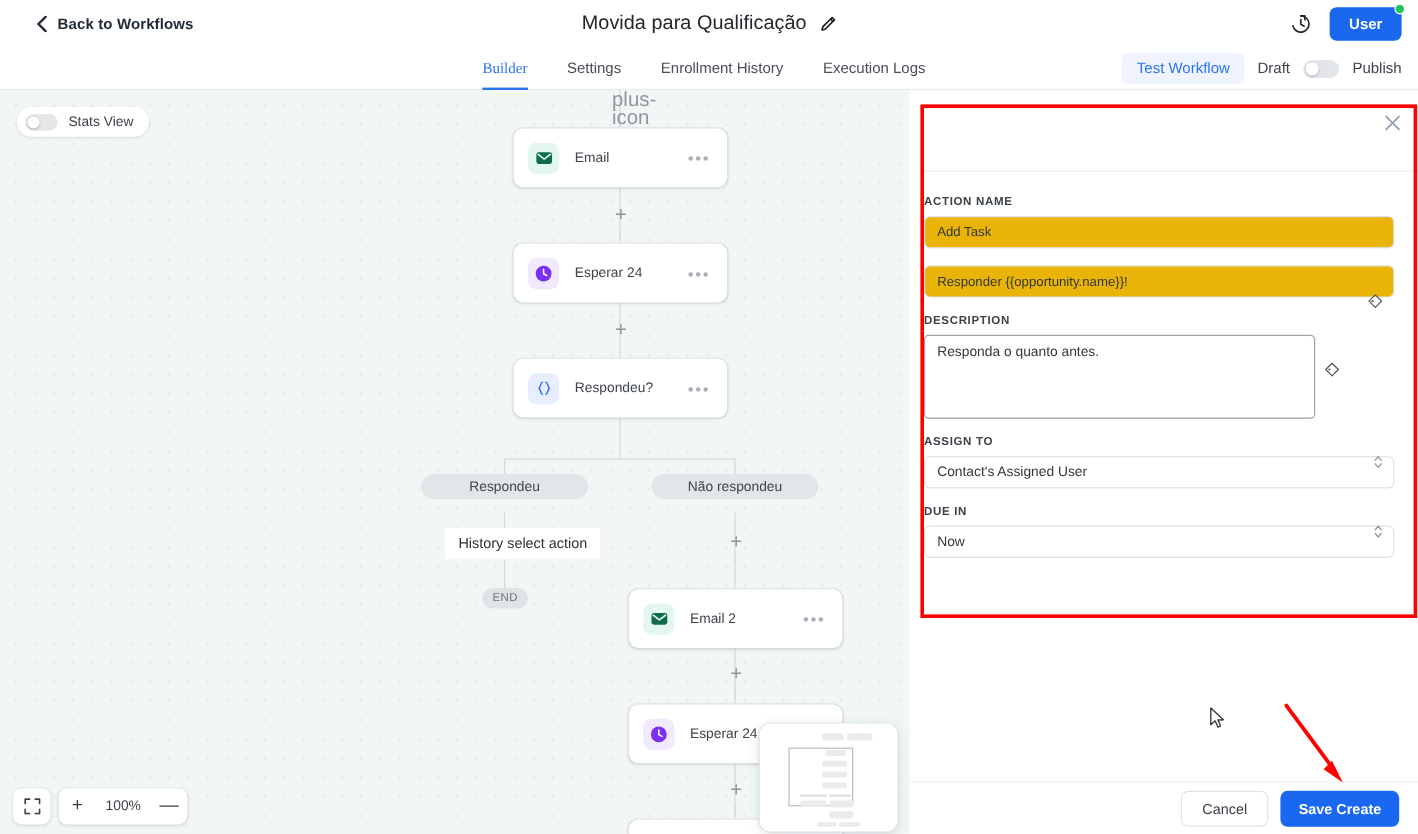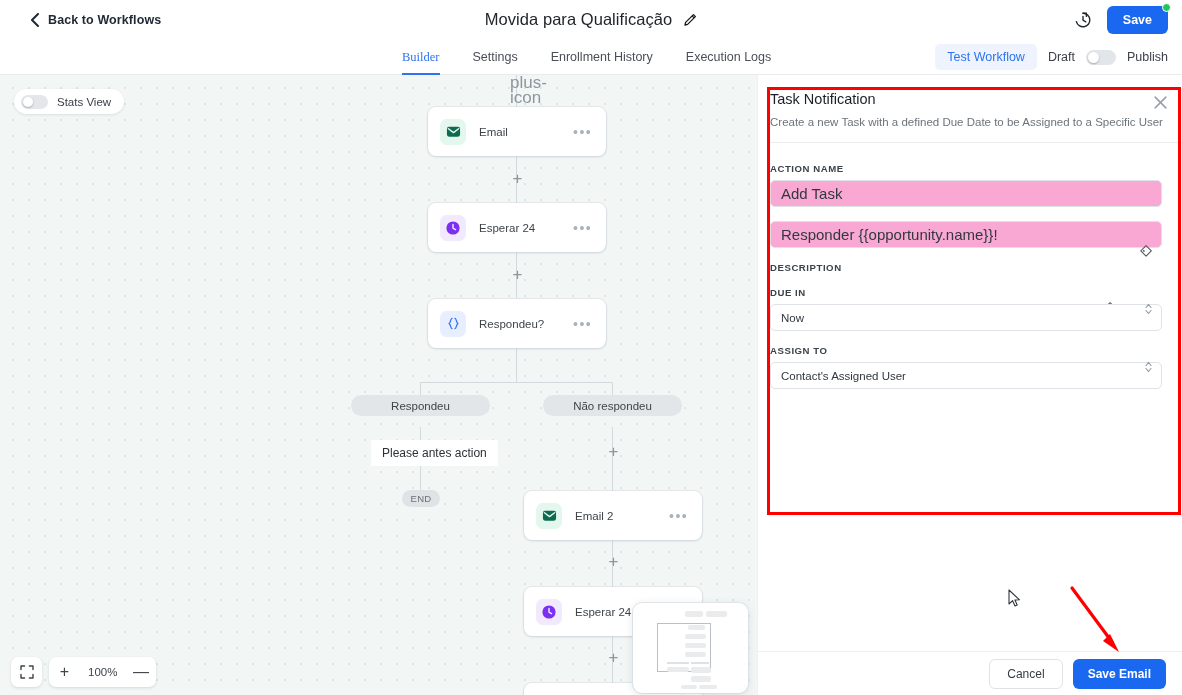--- a/index.html
+++ b/index.html
@@ -192,22 +192,22 @@
   }
 
   .form { position: absolute; left: 12px; top: 88px; width: 392px; }
   .field-label {
     font-size: 9.6px; font-weight: bold; color: #3b424a;
     letter-spacing: .55px; margin-bottom: 6px;
   }
   .field-row { position: relative; margin-bottom: 14px; }
   .text-input {
     width: 392px; height: 27px; border: 1px solid #dfe3e7; border-radius: 5px;
-    font-size: 15px; color: #32383f; padding: 0 10px;
-    font-family: "Liberation Sans", sans-serif; background: #f9a8d4; outline: none;
+    font-size: 11px; color: #32383f; padding: 0 10px;
+    font-family: "Liberation Sans", sans-serif; background: #eab308; outline: none;
   }
   .textarea {
     width: 326px; height: 70px; border: 1px solid #9ba2a9; border-radius: 4px;
     font-size: 11.5px; color: #32383f; padding: 8px 10px; resize: none;
     font-family: "Liberation Sans", sans-serif; background: #fff; outline: none;
     display: block;
   }
   .tag-icon { position: absolute; cursor: pointer; }
   .select-input {
     width: 392px; height: 27px; border: 1px solid #dfe3e7; border-radius: 5px;
@@ -259,21 +259,21 @@
       </svg>
     </div>
 
     <div class="topbar-right">
       <svg class="history-btn" viewBox="0 0 20 20">
         <path d="M10 3.2 A6.8 6.8 0 1 1 3.4 11.6" fill="none" stroke="#22272c" stroke-width="1.4" stroke-linecap="round"></path>
         <polyline points="10,3.2 13.4,3.2 13.4,6.4" fill="none" stroke="#22272c" stroke-width="1.4" stroke-linecap="round" stroke-linejoin="round"></polyline>
         <polyline points="10,6.4 10,10.2 12.8,11.8" fill="none" stroke="#22272c" stroke-width="1.4" stroke-linecap="round" stroke-linejoin="round"></polyline>
       </svg>
       <div class="save-btn-wrap">
-        <button class="save-btn">Save</button>
+        <button class="save-btn">User</button>
         <span class="save-dot"></span>
       </div>
     </div>
   </div>
 
   <div class="tabbar">
     <div class="tabs">
       <div class="tab active">Builder</div>
       <div class="tab">Settings</div>
       <div class="tab">Enrollment History</div>
@@ -354,21 +354,21 @@
           <path d="M9.6 2.6 C11.2 2.6 10.8 6.4 12.6 8 C10.8 9.6 11.2 13.4 9.6 13.4" fill="none" stroke="#2f6df0" stroke-width="1.3" stroke-linecap="round"></path>
         </svg>
       </div>
       <div class="node-label">Respondeu?</div>
       <div class="node-dots">•••</div>
     </div>
 
     <div class="branch-pill" style="left:351px; top:320px; width:139px;">Respondeu</div>
     <div class="branch-pill" style="left:543px; top:320px; width:139px;">Não respondeu</div>
 
-    <div class="select-action-note" style="left:371px; top:365px;">Please antes action</div>
+    <div class="select-action-note" style="left:371px; top:365px;">History select action</div>
 
     <div class="end-pill" style="left:402px; top:415px;">END</div>
 
     <div class="node" style="left:524px; top:416px; width:178px; height:49px;">
       <div class="node-icon email">
         <svg width="15" height="15" viewBox="0 0 16 16">
           <rect x="1" y="3" width="14" height="10.5" rx="2.2" fill="#0f6b4f"></rect>
           <path d="M2.6 5 L8 9.2 L13.4 5" fill="none" stroke="#e3f7ee" stroke-width="1.5" stroke-linecap="round" stroke-linejoin="round"></path>
         </svg>
       </div>
@@ -422,24 +422,20 @@
         <div class="zc-level">100%</div>
         <div class="zc-btn">—</div>
       </div>
     </div>
   </div>
 
   <div class="right-panel">
 
     <div class="panel-outline"></div>
 
-    <div class="panel-head">
-      <div class="panel-title">Task Notification</div>
-      <div class="panel-sub">Create a new Task with a defined Due Date to be Assigned to a Specific User</div>
-    </div>
     <svg class="panel-close" viewBox="0 0 14 14">
       <line x1="2" y1="2" x2="12" y2="12" stroke="#93a0ad" stroke-width="1.4" stroke-linecap="round"></line>
       <line x1="12" y1="2" x2="2" y2="12" stroke="#93a0ad" stroke-width="1.4" stroke-linecap="round"></line>
     </svg>
     <div class="panel-divider"></div>
 
     <div class="form">
 
       <div class="field-row">
         <div class="field-label">ACTION NAME</div>
@@ -449,52 +445,53 @@
       <div class="field-row">
         <input class="text-input" type="text" value="Responder {{opportunity.name}}!" style="">
         <svg class="tag-icon" style="right:9px; top:23px;" width="15" height="15" viewBox="0 0 16 16">
           <path d="M8.6 1.8 L14.2 7.4 L8.6 13 L3 7.4 Z" fill="none" stroke="#4f565e" stroke-width="1.1" stroke-linejoin="round"></path>
           <circle cx="6.2" cy="7.4" r="0.95" fill="#4f565e"></circle>
         </svg>
       </div>
 
       <div class="field-row">
         <div class="field-label">DESCRIPTION</div>
+        <textarea class="textarea" style="">Responda o quanto antes.</textarea>
         <svg class="tag-icon" style="left:332px; top:39px;" width="15" height="15" viewBox="0 0 16 16">
           <path d="M8.6 1.8 L14.2 7.4 L8.6 13 L3 7.4 Z" fill="none" stroke="#4f565e" stroke-width="1.1" stroke-linejoin="round"></path>
           <circle cx="6.2" cy="7.4" r="0.95" fill="#4f565e"></circle>
         </svg>
+      </div>
+
+      <div class="field-row">
+        <div class="field-label">ASSIGN TO</div>
+        <div class="select-input">
+          <span>Contact's Assigned User</span>
+          <svg class="stepper-arrows" viewBox="0 0 9 15">
+            <polyline points="2,6 4.5,3 7,6" fill="none" stroke="#8d959d" stroke-width="1.1" stroke-linecap="round" stroke-linejoin="round"></polyline>
+            <polyline points="2,9 4.5,12 7,9" fill="none" stroke="#8d959d" stroke-width="1.1" stroke-linecap="round" stroke-linejoin="round"></polyline>
+          </svg>
+        </div>
       </div>
 
       <div class="field-row">
         <div class="field-label">DUE IN</div>
         <div class="select-input">
           <span>Now</span>
           <svg class="stepper-arrows" viewBox="0 0 9 15">
             <polyline points="2,6 4.5,3 7,6" fill="none" stroke="#8d959d" stroke-width="1.1" stroke-linecap="round" stroke-linejoin="round"></polyline>
             <polyline points="2,9 4.5,12 7,9" fill="none" stroke="#8d959d" stroke-width="1.1" stroke-linecap="round" stroke-linejoin="round"></polyline>
           </svg>
         </div>
       </div>
-
-      <div class="field-row">
-        <div class="field-label">ASSIGN TO</div>
-        <div class="select-input">
-          <span>Contact's Assigned User</span>
-          <svg class="stepper-arrows" viewBox="0 0 9 15">
-            <polyline points="2,6 4.5,3 7,6" fill="none" stroke="#8d959d" stroke-width="1.1" stroke-linecap="round" stroke-linejoin="round"></polyline>
-            <polyline points="2,9 4.5,12 7,9" fill="none" stroke="#8d959d" stroke-width="1.1" stroke-linecap="round" stroke-linejoin="round"></polyline>
-          </svg>
-        </div>
-      </div>
     </div>
 
     <div class="panel-footer">
       <button class="cancel-btn">Cancel</button>
-      <button class="save-action-btn">Save Email</button>
+      <button class="save-action-btn">Save Create</button>
     </div>
   </div>
 
   <svg class="cursor-arrow" width="14" height="19" viewBox="0 0 14 19">
     <path d="M1 1 L1 15 L4.6 11.7 L7 17 L9.2 16 L6.9 11 L11.5 10.8 Z" fill="#ffffff" stroke="#31363c" stroke-width="1.1" stroke-linejoin="round"></path>
   </svg>
 
   <svg class="arrow-overlay" viewBox="0 0 1182 695">
     <line x1="1072" y1="588" x2="1112" y2="642" stroke="#ff0000" stroke-width="3.2" stroke-linecap="round"></line>
     <polygon points="1119,652 1103,641 1110,634" fill="#ff0000"></polygon>

